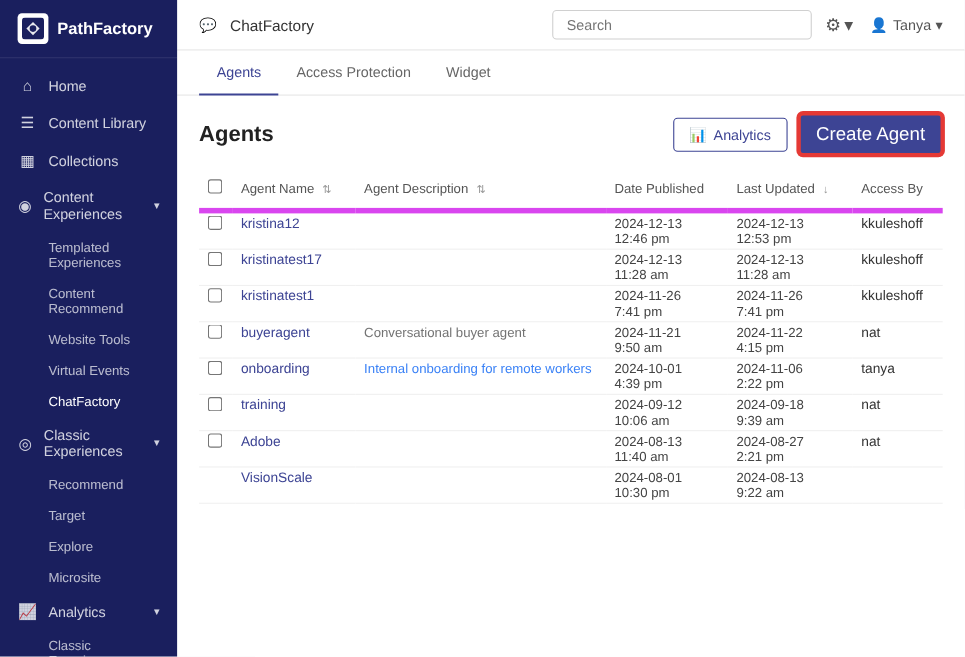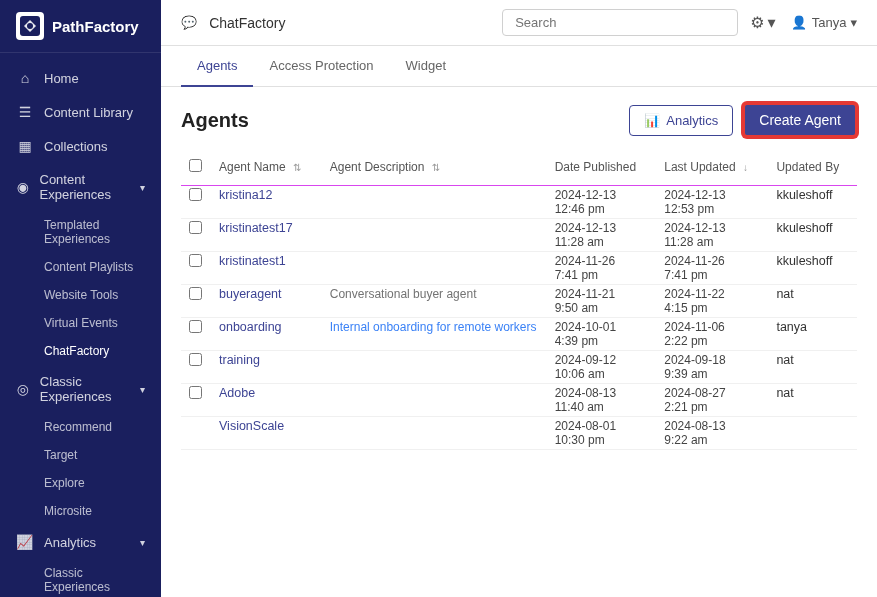--- a/index.html
+++ b/index.html
@@ -38,26 +38,26 @@
     
     .tabs { display: flex; gap: 0; padding: 0 20px; border-bottom: 1px solid #e0e0e0; background: #fff; }
     .tab { padding: 12px 16px; cursor: pointer; font-size: 13px; color: #666; border-bottom: 2px solid transparent; margin-bottom: -1px; }
     .tab.active { color: #3d4494; border-bottom: 2px solid #3d4494; font-weight: 500; }
 
     
     .page-header { display: flex; align-items: center; justify-content: space-between; padding: 16px 20px 12px; }
     .page-title { font-size: 20px; font-weight: 600; color: #222; }
     .header-actions { display: flex; gap: 10px; align-items: center; }
     .btn-analytics { border: 1px solid #3d4494; color: #3d4494; background: #fff; padding: 7px 14px; border-radius: 4px; cursor: pointer; font-size: 13px; display: flex; align-items: center; gap: 6px; }
-    .btn-create { background: #3d4494; color: #fff; border: 2px solid #e53935; padding: 7px 14px; border-radius: 4px; cursor: pointer; font-size: 14px; font-weight: 500; box-shadow: 0 0 0 2px #e53935; }
+    .btn-create { background: #3d4494; color: #fff; border: 2px solid #e53935; padding: 7px 14px; border-radius: 4px; cursor: pointer; font-size: 17px; font-weight: 500; box-shadow: 0 0 0 2px #e53935; }
 
     
     .table-wrapper { padding: 0 20px; }
     table { width: 100%; border-collapse: collapse; }
-    thead tr { border-bottom: 1px solid #d946ef; }
+    thead tr { border-bottom: 5px solid #d946ef; }
     th { padding: 10px 8px; text-align: left; font-size: 12px; font-weight: 500; color: #555; white-space: nowrap; }
     th .sort-icon { font-size: 10px; margin-left: 4px; color: #999; }
     td { padding: 2px 8px; border-bottom: 1px solid #f0f0f0; font-size: 12.5px; color: #333; vertical-align: top; }
     .checkbox-col { width: 30px; }
     input[type=checkbox] { cursor: pointer; }
     .agent-name { font-weight: 500; color: #3d4494; }
     .date-cell { white-space: pre-line; font-size: 12px; color: #444; }
 
     .sidebar-relative { position: relative; }
   </style>
@@ -88,21 +88,21 @@
     <div class="nav-item">
       <span class="nav-icon">▦</span>
       <span>Collections</span>
     </div>
     <div class="nav-item">
       <span class="nav-icon">◉</span>
       <span>Content Experiences</span>
       <span class="chevron">▾</span>
     </div>
     <div class="nav-sub-item">Templated Experiences</div>
-    <div class="nav-sub-item">Content Playlists</div>
+    <div class="nav-sub-item">Content Recommend</div>
     <div class="nav-sub-item">Website Tools</div>
     <div class="nav-sub-item">Virtual Events</div>
     <div class="nav-sub-item active">ChatFactory</div>
 
     <div class="nav-item">
       <span class="nav-icon">◎</span>
       <span>Classic Experiences</span>
       <span class="chevron">▾</span>
     </div>
     <div class="nav-sub-item">Recommend</div>
@@ -172,21 +172,21 @@
               <span class="sort-icon">⇅</span>
             </th>
             <th>
               <span>Date Published</span>
             </th>
             <th>
               <span>Last Updated</span>
               <span class="sort-icon">↓</span>
             </th>
             <th>
-              <span>Updated By</span>
+              <span>Access By</span>
             </th>
           </tr>
         </thead>
         <tbody id="table-body">
         <tr>
       <td class="checkbox-col"><input type="checkbox" style=""></td>
       <td class="agent-name">kristina12</td>
       <td style="font-size:12px; color:#555; max-width:200px;"></td>
       <td class="date-cell">2024-12-13
 12:46 pm</td>

